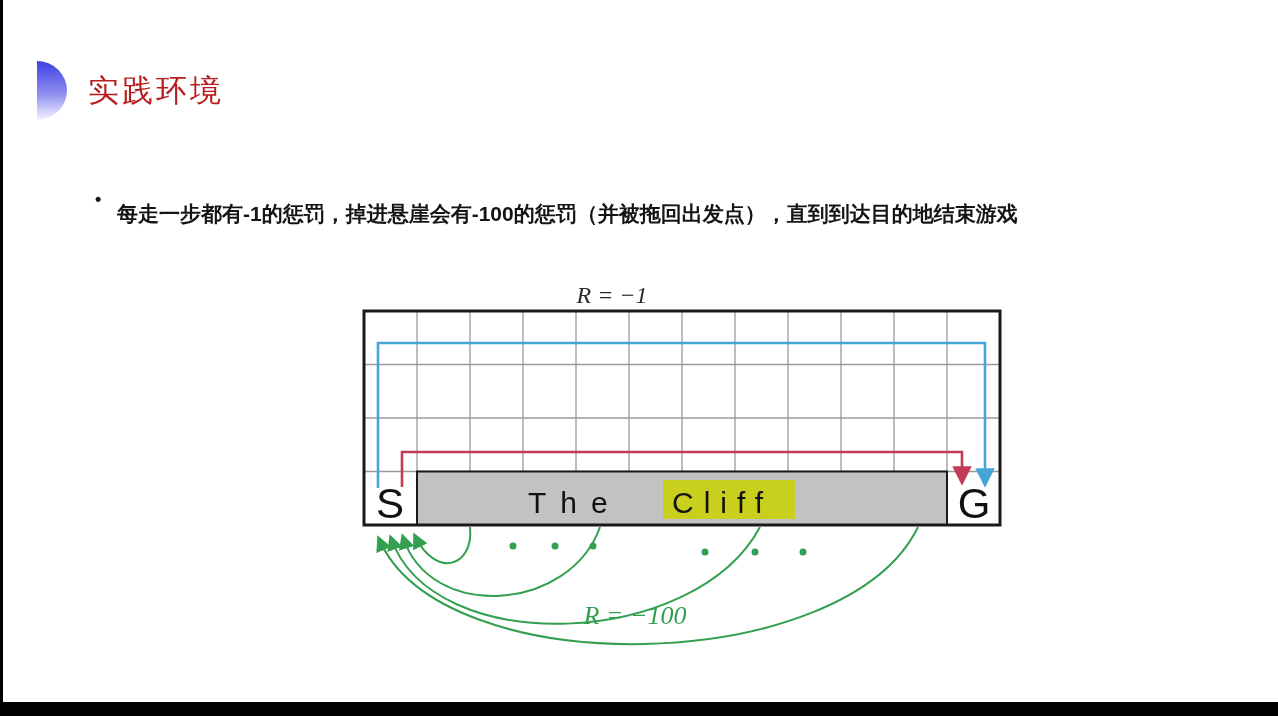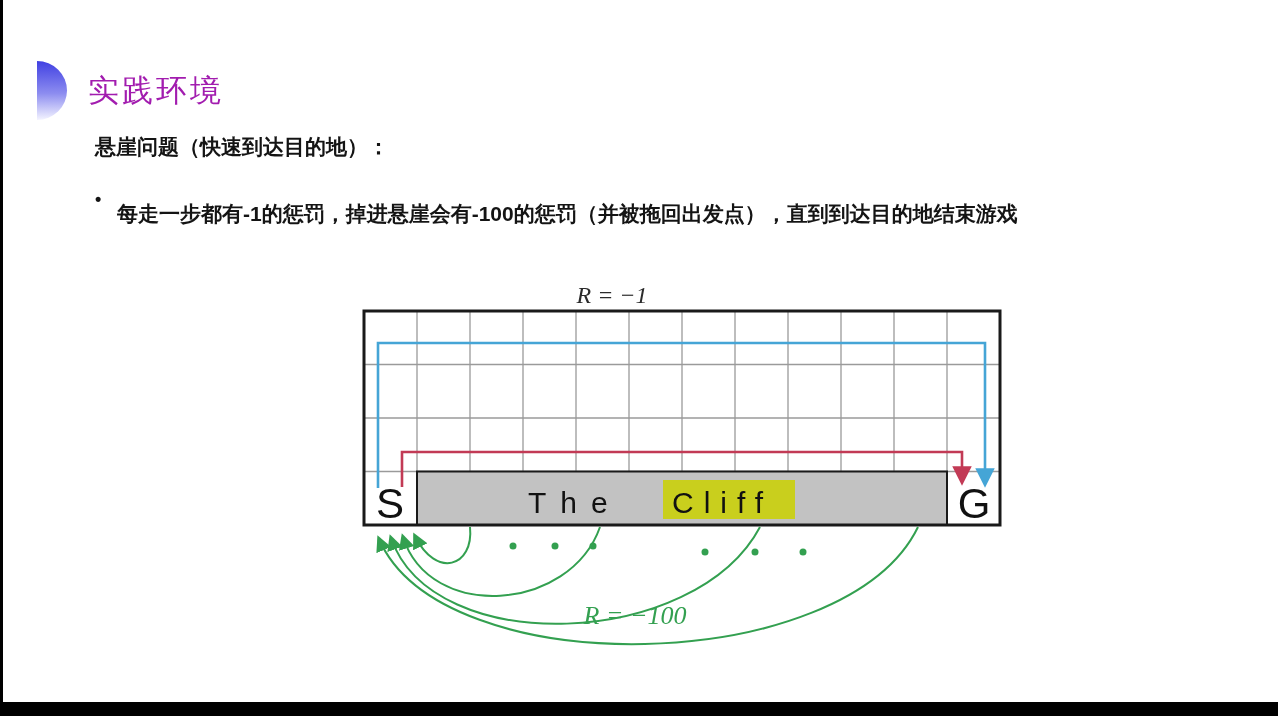--- a/index.html
+++ b/index.html
@@ -9,21 +9,21 @@
   }
   .edge-left{position:absolute;left:0;top:0;width:3px;height:716px;background:#000;}
   .edge-bottom{position:absolute;left:0;top:702px;width:1278px;height:14px;background:#000;}
   .accent-shape{
     position:absolute;left:37px;top:61px;width:30px;height:59px;
     background:linear-gradient(180deg,#4040e2 0%,#8d8df0 55%,#f4f4ff 100%);
     border-radius:0 30px 30px 0 / 0 29.5px 29.5px 0;
   }
   .title{
     position:absolute;left:88px;top:70px;margin:0;
-    font-size:31px;font-weight:500;color:#a21caf;letter-spacing:3px;
+    font-size:31px;font-weight:500;color:#b91c1c;letter-spacing:3px;
   }
   .subtitle{
     position:absolute;left:95px;top:133px;margin:0;
     font-size:21px;font-weight:600;color:#141414;
   }
   .bullet-row{
     position:absolute;left:95px;top:185px;width:1130px;
     font-size:21px;font-weight:600;color:#141414;display:flex;
   }
   .bullet-dot{width:22px;flex:0 0 22px;font-size:18px;line-height:28px;}
@@ -41,21 +41,20 @@
   .cliff-word{font-family:"Liberation Sans",sans-serif;font-size:30px;fill:#111;}
 </style>
 </head>
 <body>
 
 <div class="slide">
 
   <div class="accent-shape"></div>
   <h1 class="title">实践环境</h1>
 
-  <p class="subtitle">悬崖问题（快速到达目的地）：</p>
 
   <div class="bullet-row">
     <span class="bullet-dot">•</span>
     <span class="bullet-text">每走一步都有-1的惩罚，掉进悬崖会有-100的惩罚（并被拖回出发点），直到到达目的地结束游戏</span>
   </div>
 
   <svg class="diagram" width="670" height="390" viewBox="0 0 670 390">
     <defs>
       <marker id="mGreen" viewBox="0 0 10 10" refX="7.5" refY="5" markerWidth="8" markerHeight="8" orient="auto">
         <path d="M0,0 L10,5 L0,10 z" fill="#33a050"></path>

